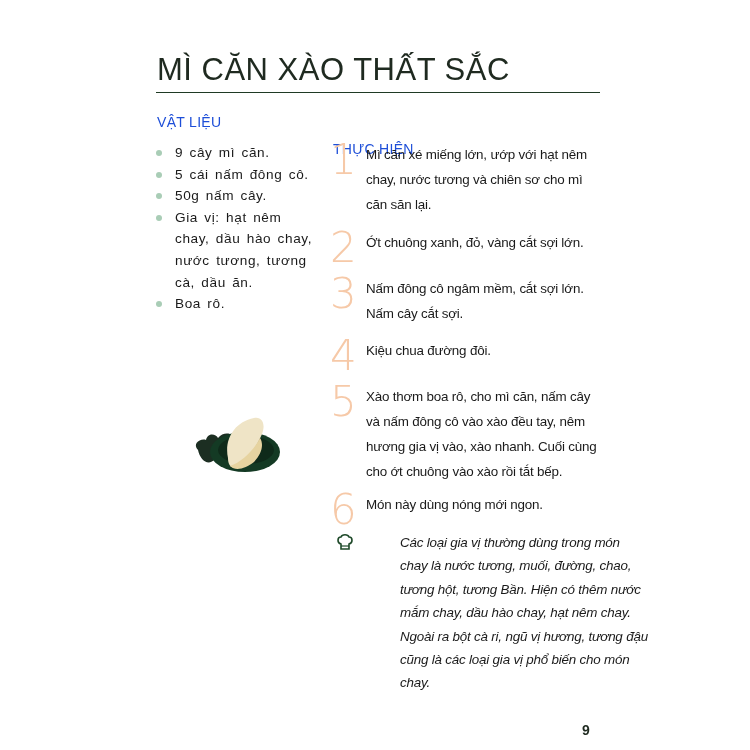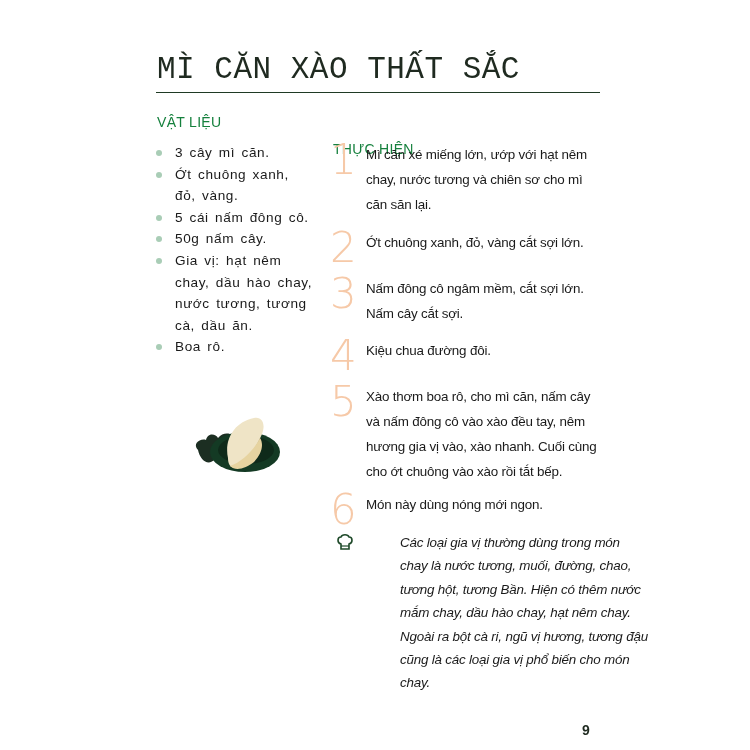--- a/index.html
+++ b/index.html
@@ -1,21 +1,21 @@
 <!DOCTYPE html>
 <html><head>
 <meta charset="utf-8">
 <style>
   html, body { margin:0; padding:0; }
   body { width:750px; height:750px; background:#ffffff; position:relative; overflow:hidden;
          font-family:"Liberation Sans", sans-serif; color:#1a1a1a; }
   .title { position:absolute; left:157px; top:52px; font-size:31px; color:#1f2a20; letter-spacing:0.5px;
-           font-family:Liberation Mono, monospace; font-weight:normal; }
+           font-family:Liberation Sans, sans-serif; font-weight:normal; }
   .rule { position:absolute; left:156px; top:92px; width:444px; height:1px; background:#1f3a24; }
-  .h2 { position:absolute; font-size:14px; color:#15803d; letter-spacing:0.3px; }
+  .h2 { position:absolute; font-size:14px; color:#1d4ed8; letter-spacing:0.3px; }
   .h2.left { left:157px; top:114px; }
   .h2.right { left:333px; top:114px;margin-top:27px; }
   ul.ing { position:absolute; left:155px; top:142px; width:160px; margin:0; padding:0; list-style:none; }
   ul.ing li { position:relative; padding-left:20px; font-size:13.6px; line-height:21.6px; letter-spacing:0.6px; word-spacing:2px; }
   ul.ing li .dot { position:absolute; left:1px; top:8px; width:6px; height:6px; border-radius:50%; background:#a9cdb6; }
   .photo { position:absolute; left:190px; top:410px; width:95px; height:70px; }
   .steps { position:absolute; left:330px; top:142px; width:280px; }
   .step { position:absolute; left:0; width:280px; }
   .step .num { position:absolute; left:0; top:-4px; font-size:42px; color:#f6c9a8; font-family:"DejaVu Sans", sans-serif; font-weight:200; line-height:44px; }
   .step .txt { position:absolute; left:36px; width:240px; font-size:13.4px; line-height:25px; letter-spacing:-0.2px; }
@@ -27,22 +27,21 @@
 </head>
 <body>
 
 <div class="title">MÌ CĂN XÀO THẤT SẮC</div>
 <div class="rule"></div>
 
 <div class="h2 left">VẬT LIỆU</div>
 <div class="h2 right">THỰC HIỆN</div>
 
 <ul class="ing">
-  <li><span class="dot"></span><span>3 cây mì căn.</span></li>
-  <li><span class="dot"></span><span>Ớt chuông xanh, đỏ, vàng.</span></li>
+  <li><span class="dot"></span><span>9 cây mì căn.</span></li>
   <li><span class="dot"></span><span>5 cái nấm đông cô.</span></li>
   <li><span class="dot"></span><span>50g nấm cây.</span></li>
   <li><span class="dot"></span><span>Gia vị: hạt nêm chay, dầu hào chay, nước tương, tương cà, dầu ăn.</span></li>
   <li><span class="dot"></span><span>Boa rô.</span></li>
 </ul>
 
 <div class="photo">
   <svg width="95" height="70" viewBox="0 0 95 70">
     <path d="M8 40 C2 34 10 28 16 30 C18 22 26 24 28 28 C34 20 44 24 46 28 C40 36 30 40 24 50 C18 56 10 50 8 40Z" fill="#1c2e22"></path>
     <ellipse cx="55" cy="42" rx="35" ry="20" fill="#143a24"></ellipse>

